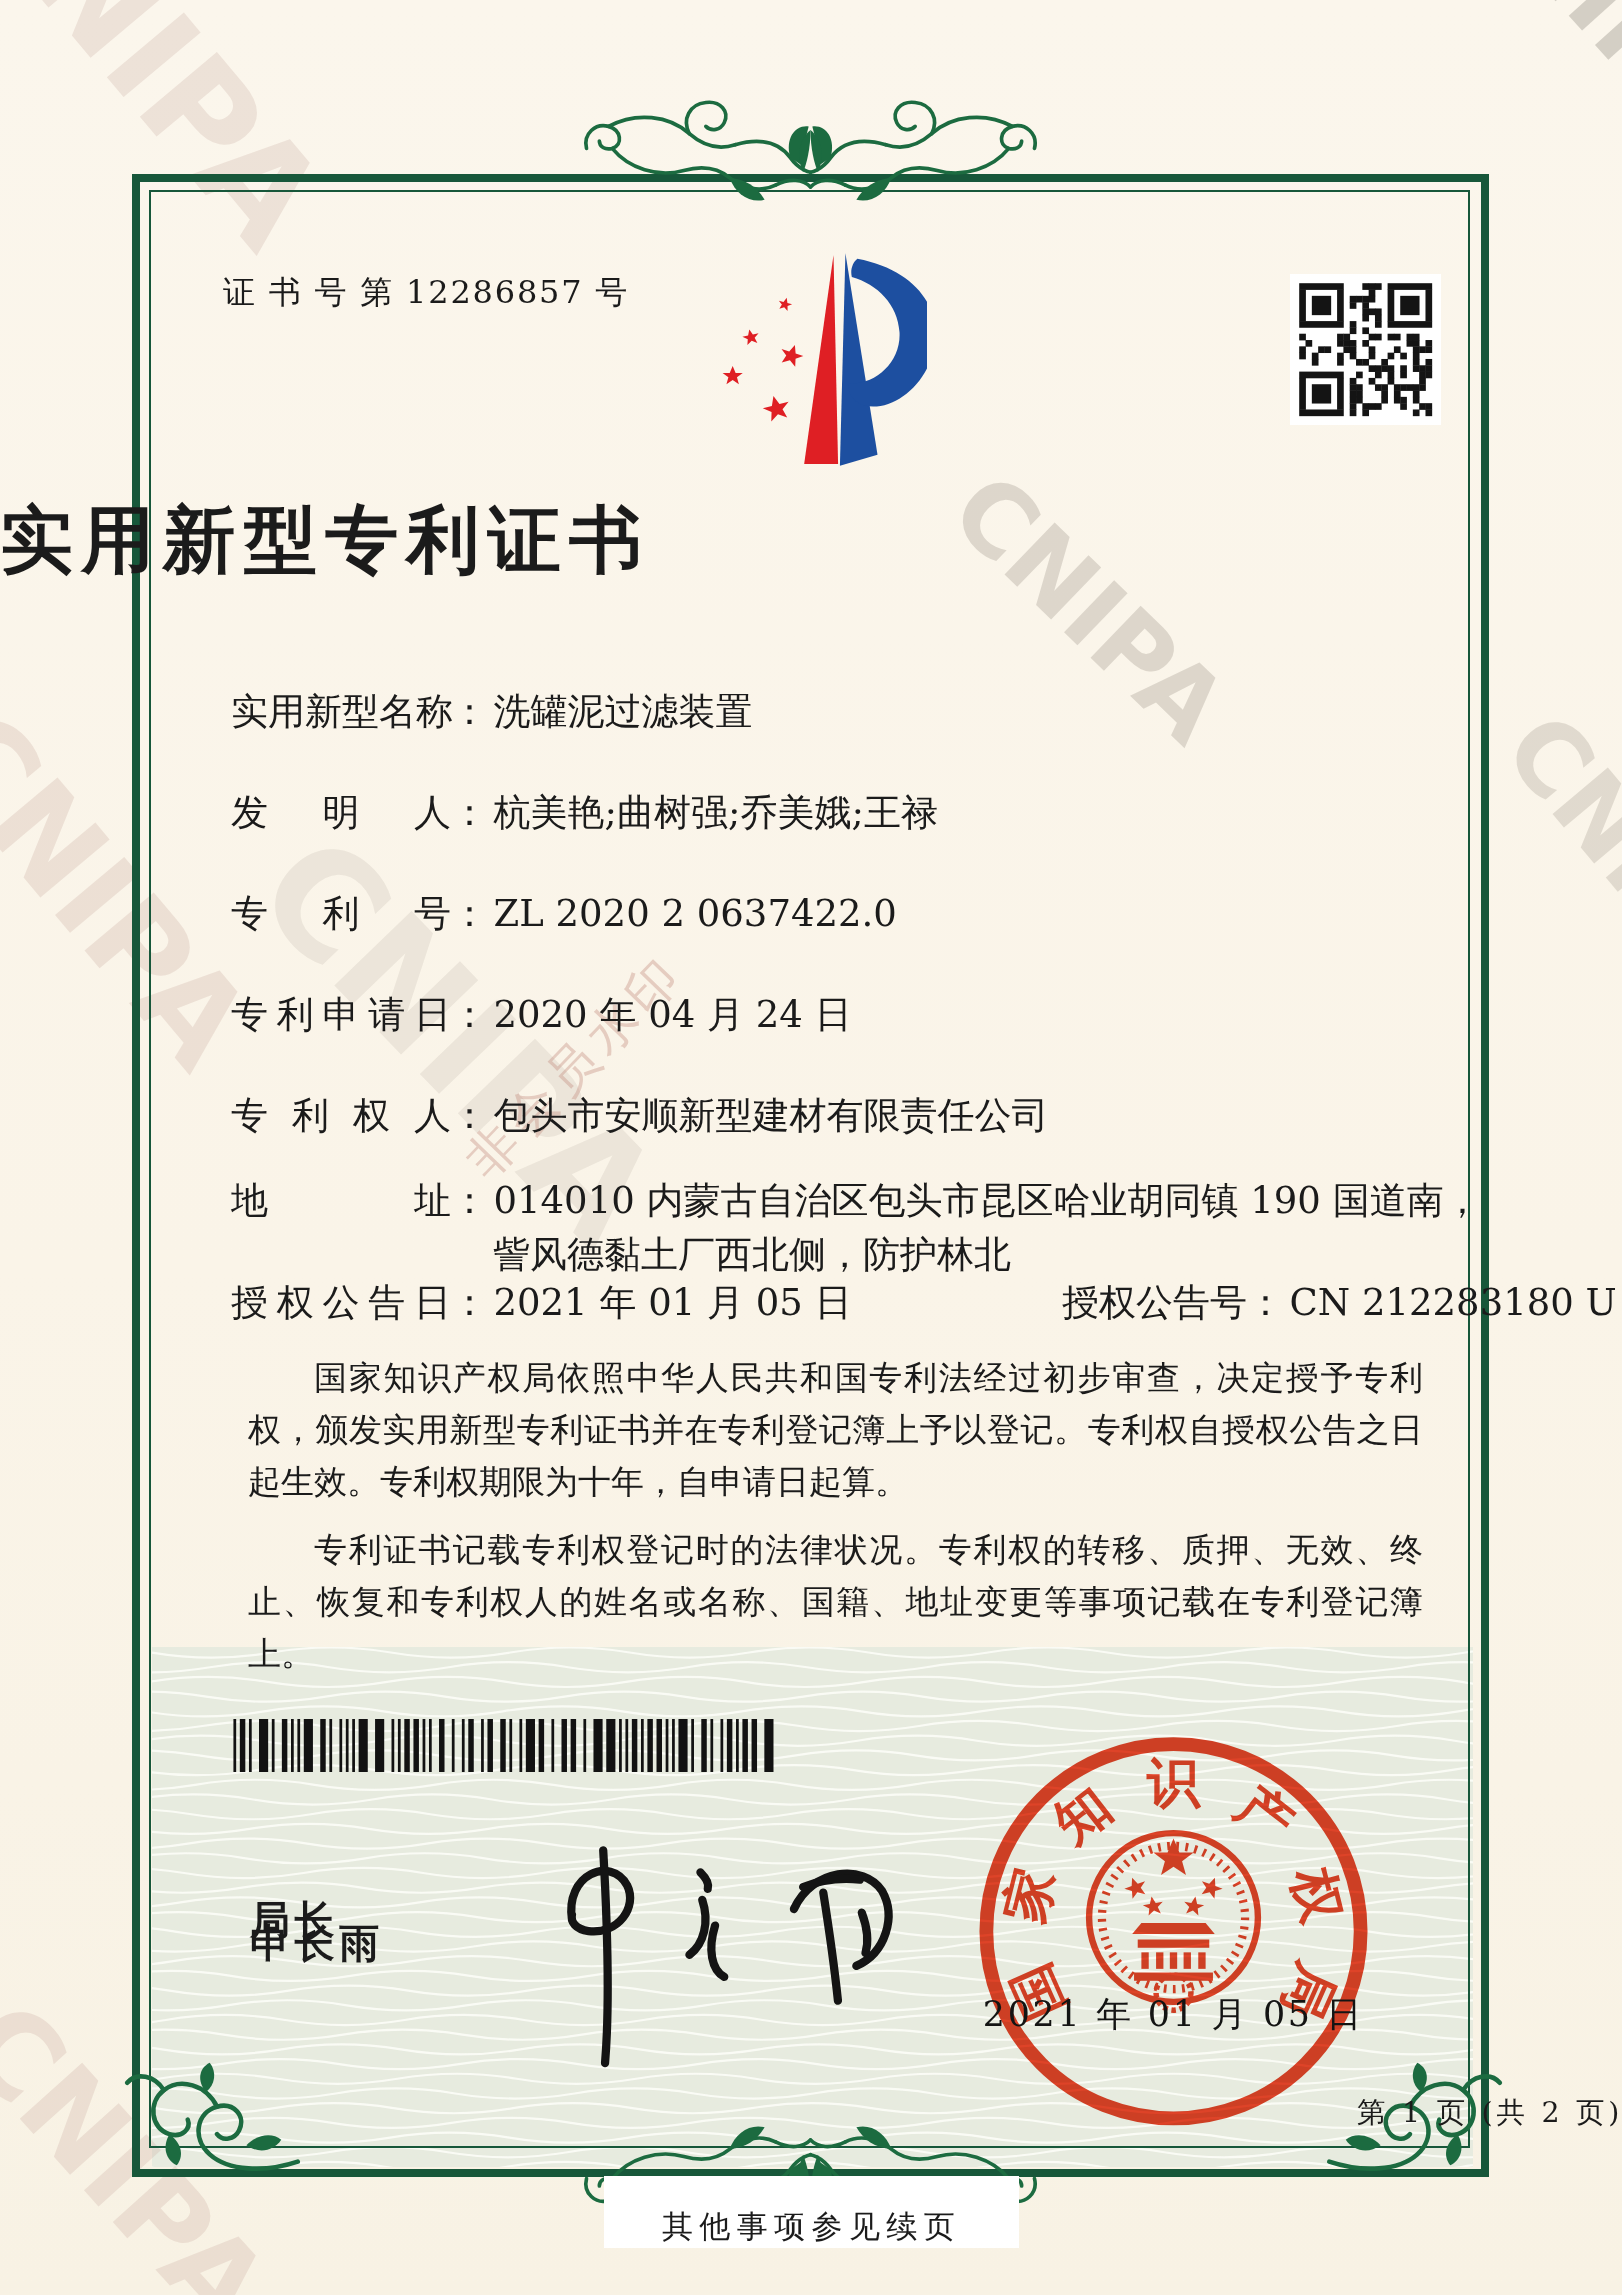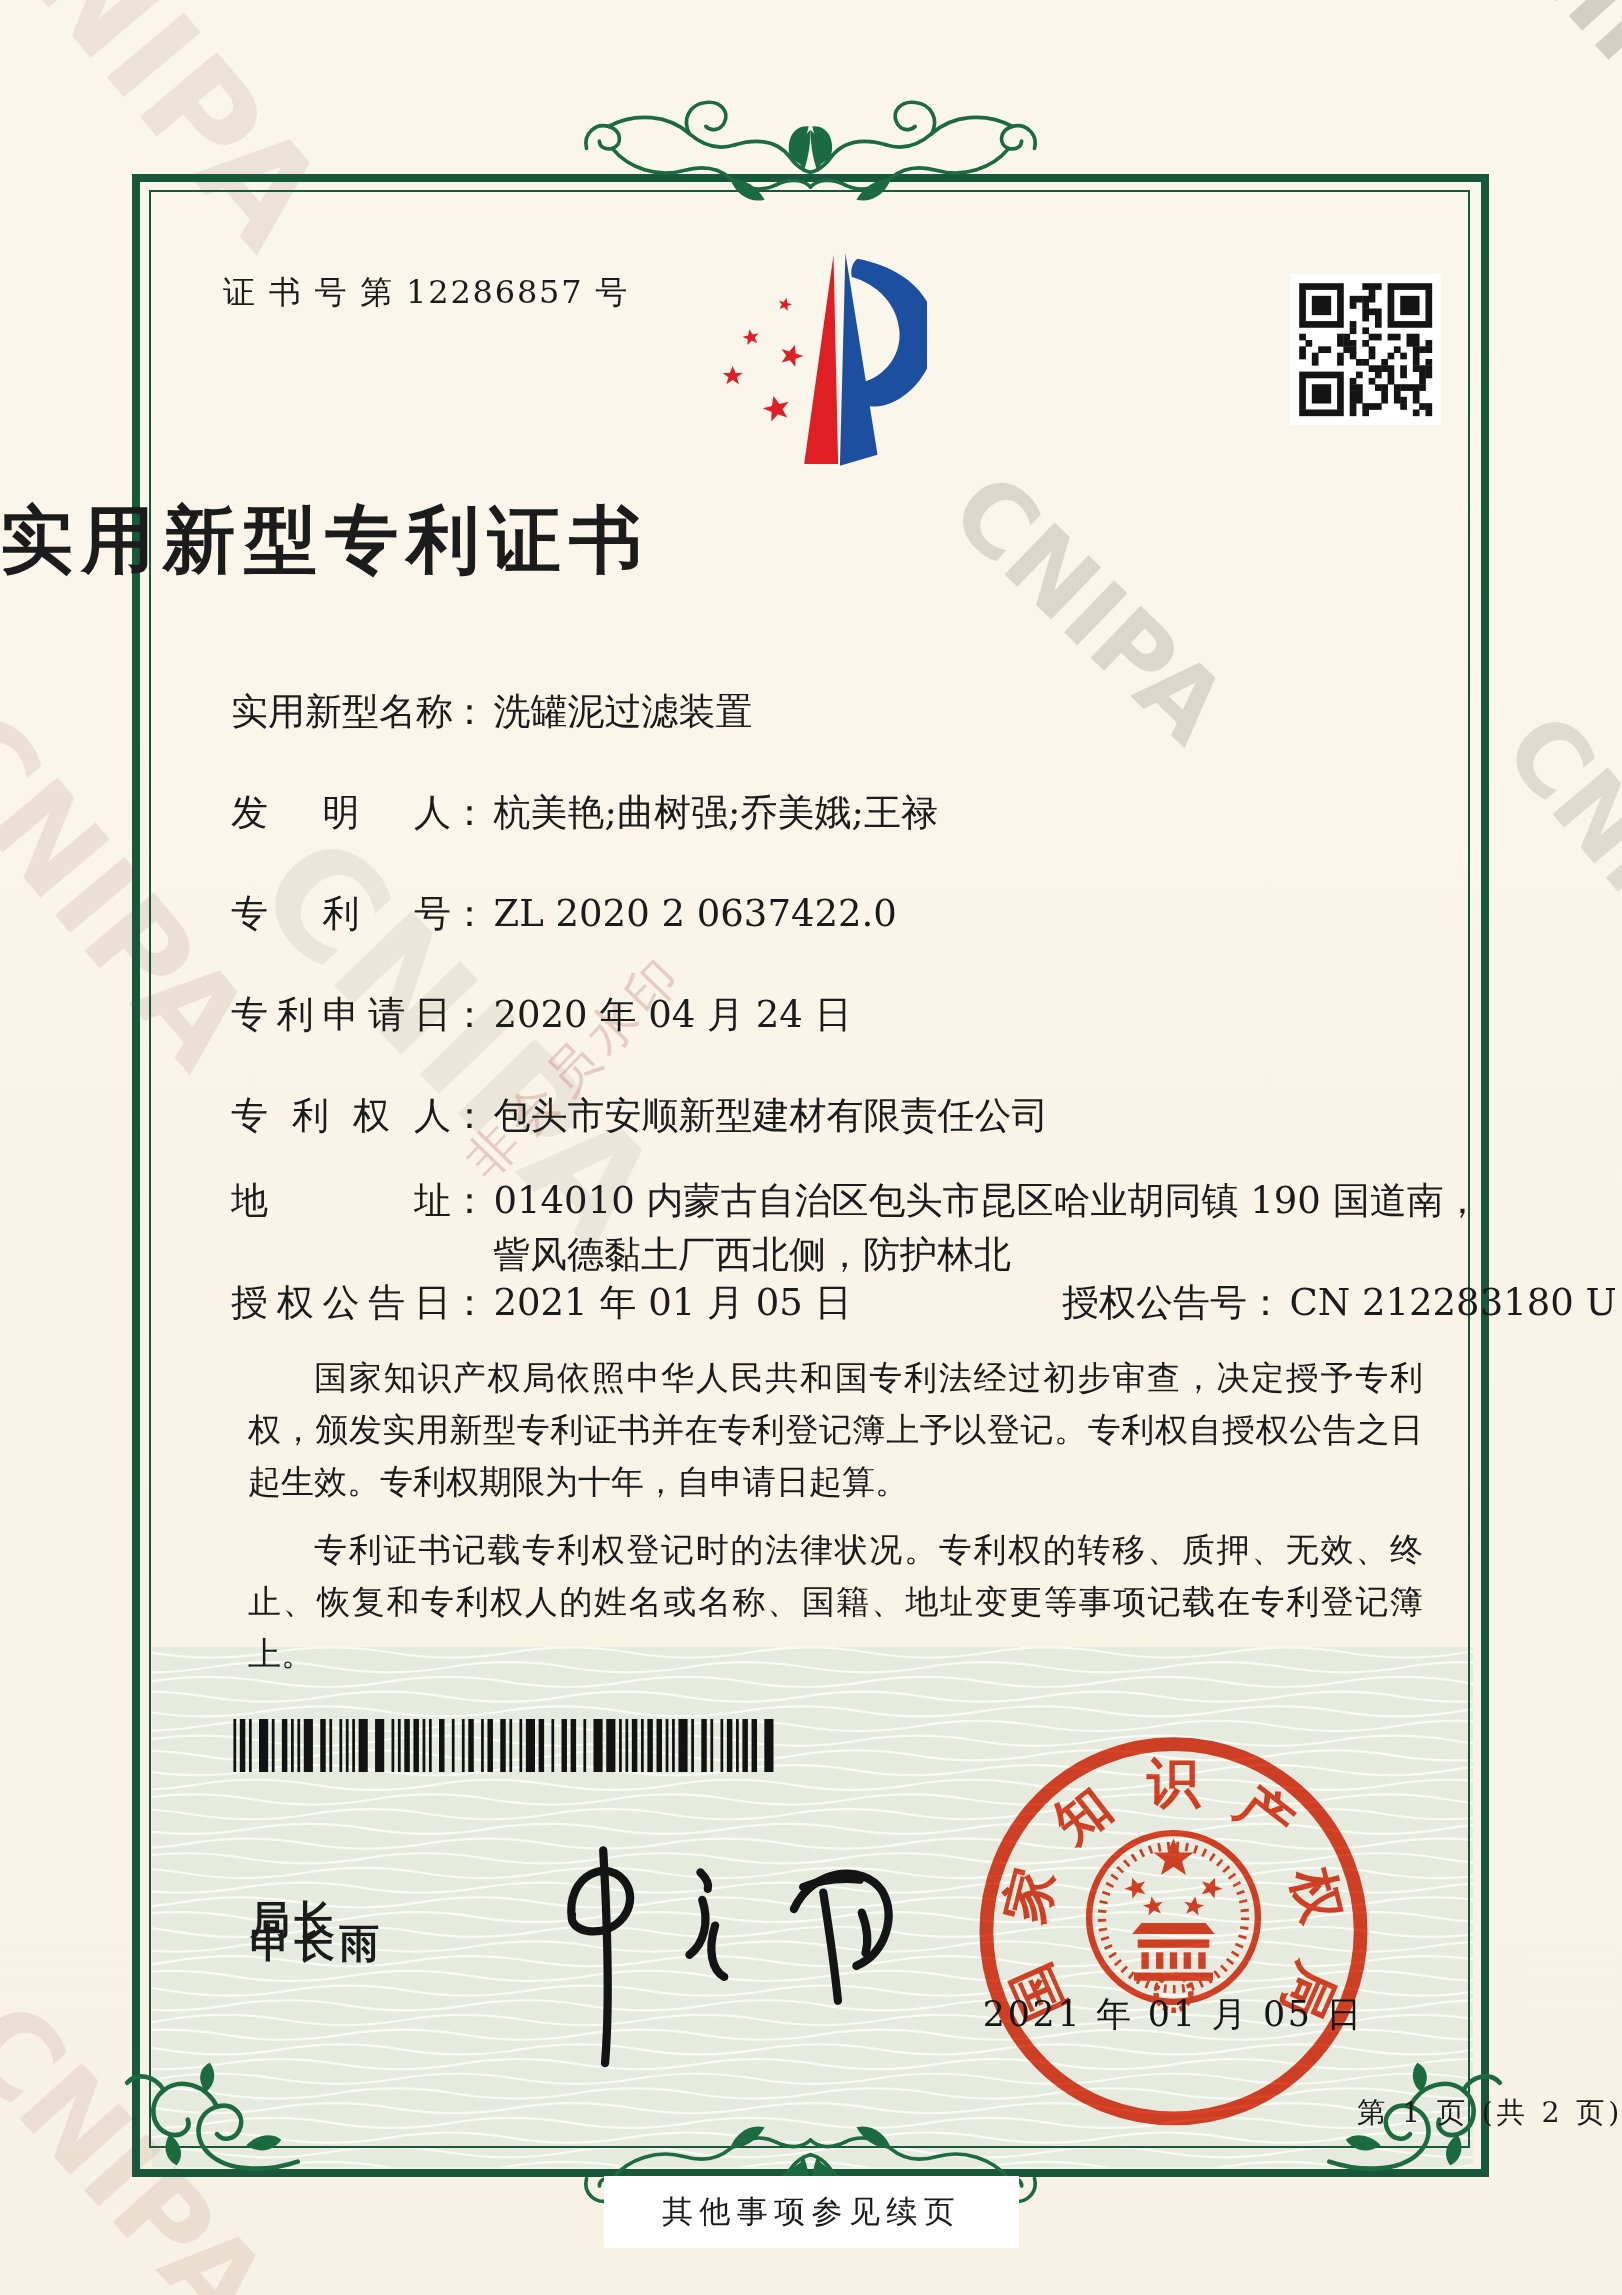--- a/index.html
+++ b/index.html
@@ -39,21 +39,21 @@
   .r7{top:1278px}
   .grant2{position:absolute;left:831px;top:0}
   .paras{position:absolute;left:232px;top:1336px;width:1207px;font-size:33px;line-height:52px;text-align:justify;z-index:3}
   .paras p{margin:16px;text-indent:2em}
   .barcode{position:absolute;left:232px;top:1719px;z-index:3}
   .director-label{position:absolute;left:250px;top:1893px;font-family:"DejaVu Sans","Liberation Sans",sans-serif;font-size:40px;font-weight:600;letter-spacing:4.6px;z-index:3}
   .director-name{position:absolute;left:250px;top:1916px;font-family:Liberation Sans, sans-serif;font-size:40px;font-weight:600;letter-spacing:4.6px;z-index:3}
   .signature{position:absolute;left:500px;top:1832px;z-index:3}
   .seal{position:absolute;left:967px;top:1723px;mix-blend-mode:multiply;z-index:4}
   .pageinfo{position:absolute;left:0;top:2094px;width:100%;text-align:right;font-size:28.5px;letter-spacing:3.7px;z-index:3}
-  .footer-box{position:absolute;left:604px;top:2176px;width:415px;height:72px;background:#ffffff;display:flex;align-items:center;justify-content:center;font-size:31px;letter-spacing:6.4px;z-index:5}
+  .footer-box{position:absolute;left:604px;top:2176px;width:415px;height:72px;background:#ffffff;display:flex;align-items:flex-end;justify-content:center;font-size:31px;letter-spacing:6.4px;z-index:5}
 </style>
 </head>
 <body>
 
 <div class="page">
 
   <svg width="0" height="0" style="position:absolute">
     <defs>
       <path id="star5" d="M0,-10 2.94,-3.09 10,-3.09 4.26,1.18 6.18,8.09 0,4 -6.18,8.09 -4.26,1.18 -10,-3.09 -2.94,-3.09 Z"></path>
       <g id="fl-half" fill="none" stroke="#1c6b40" stroke-width="4" stroke-linecap="round">

